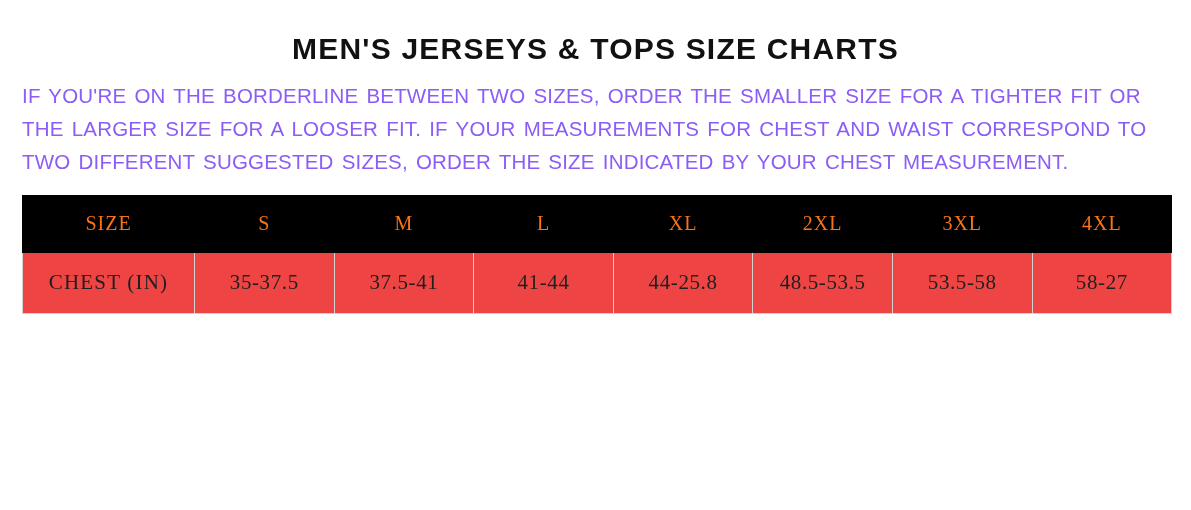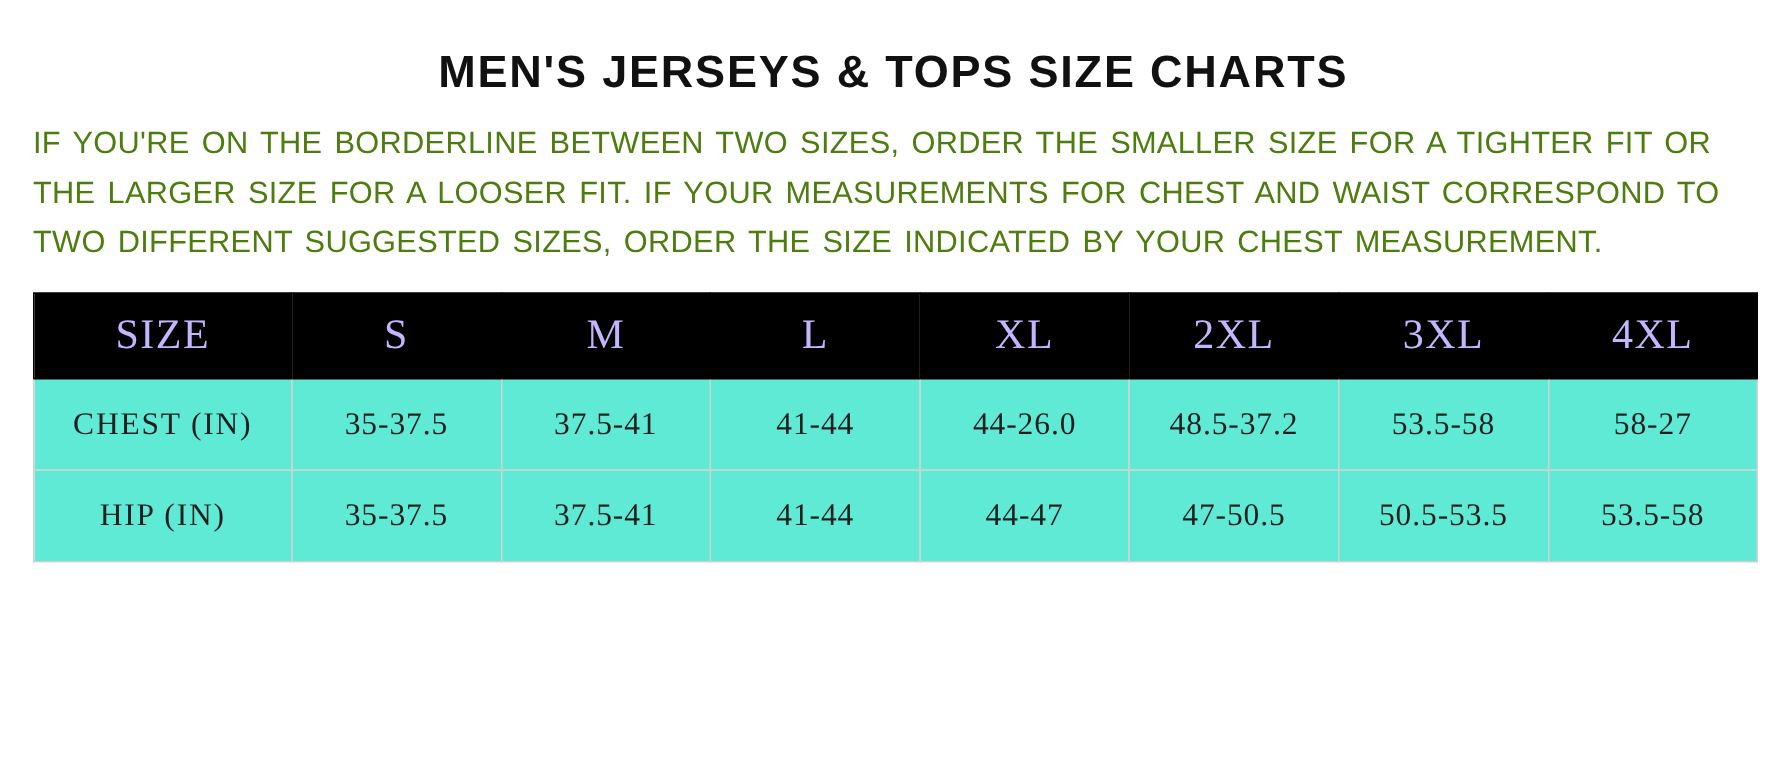--- a/index.html
+++ b/index.html
@@ -27,52 +27,52 @@
     font-size: 30px;
     letter-spacing: 1.2px;
     color: #111111;
     padding-top: 32px;
     margin: 0 0 14px 0;
     line-height: 1.1;
   }
   .intro {
     font-family: "Liberation Sans", sans-serif;
     font-size: 20.5px;
-    color: #4d7c0f;
+    color: #8b5cf6;
     line-height: 1.62;
     letter-spacing: 0.2px;
     margin: 0 20px 0 22px;
     text-align: left;
     word-spacing: 2.2px;
   }
   .table-wrap {
     margin: 16px 20px 0 22px;
   }
   table.size-chart {
     border-collapse: collapse;
     width: 1150px;
     table-layout: fixed;
     font-family: "Liberation Serif", serif;
   }
   table.size-chart col.first { width: 172px; }
   table.size-chart col.rest { width: 139.6px; }
   table.size-chart thead th {
     background: #000000;
-    color: #c4b5fd;
+    color: #f97316;
     font-family: "Liberation Serif", serif;
     font-weight: normal;
-    font-size: 28px;
+    font-size: 20px;
     letter-spacing: 1px;
     height: 54px;
     border: 1px solid #000000;
     text-align: center;
     vertical-align: middle;
   }
   table.size-chart tbody td {
-    background: #5eead4;
+    background: #ef4444;
     color: #1f1f1f;
     font-family: "Liberation Serif", serif;
     font-size: 21px;
     letter-spacing: 0.6px;
     height: 58px;
     border: 1px solid #d2d2d2;
     text-align: center;
     vertical-align: middle;
     white-space: nowrap;
   }
@@ -112,32 +112,22 @@
           <th>3XL</th>
           <th>4XL</th>
         </tr>
       </thead>
       <tbody>
         <tr>
           <td class="rowhead">CHEST (IN)</td>
           <td>35-37.5</td>
           <td>37.5-41</td>
           <td>41-44</td>
-          <td>44-26.0</td>
-          <td>48.5-37.2</td>
+          <td>44-25.8</td>
+          <td>48.5-53.5</td>
           <td>53.5-58</td>
           <td>58-27</td>
-        </tr>
-        <tr>
-          <td class="rowhead">HIP (IN)</td>
-          <td>35-37.5</td>
-          <td>37.5-41</td>
-          <td>41-44</td>
-          <td>44-47</td>
-          <td>47-50.5</td>
-          <td>50.5-53.5</td>
-          <td>53.5-58</td>
         </tr>
       </tbody>
     </table>
   </div>
 
 </div>
 
 </body></html>

